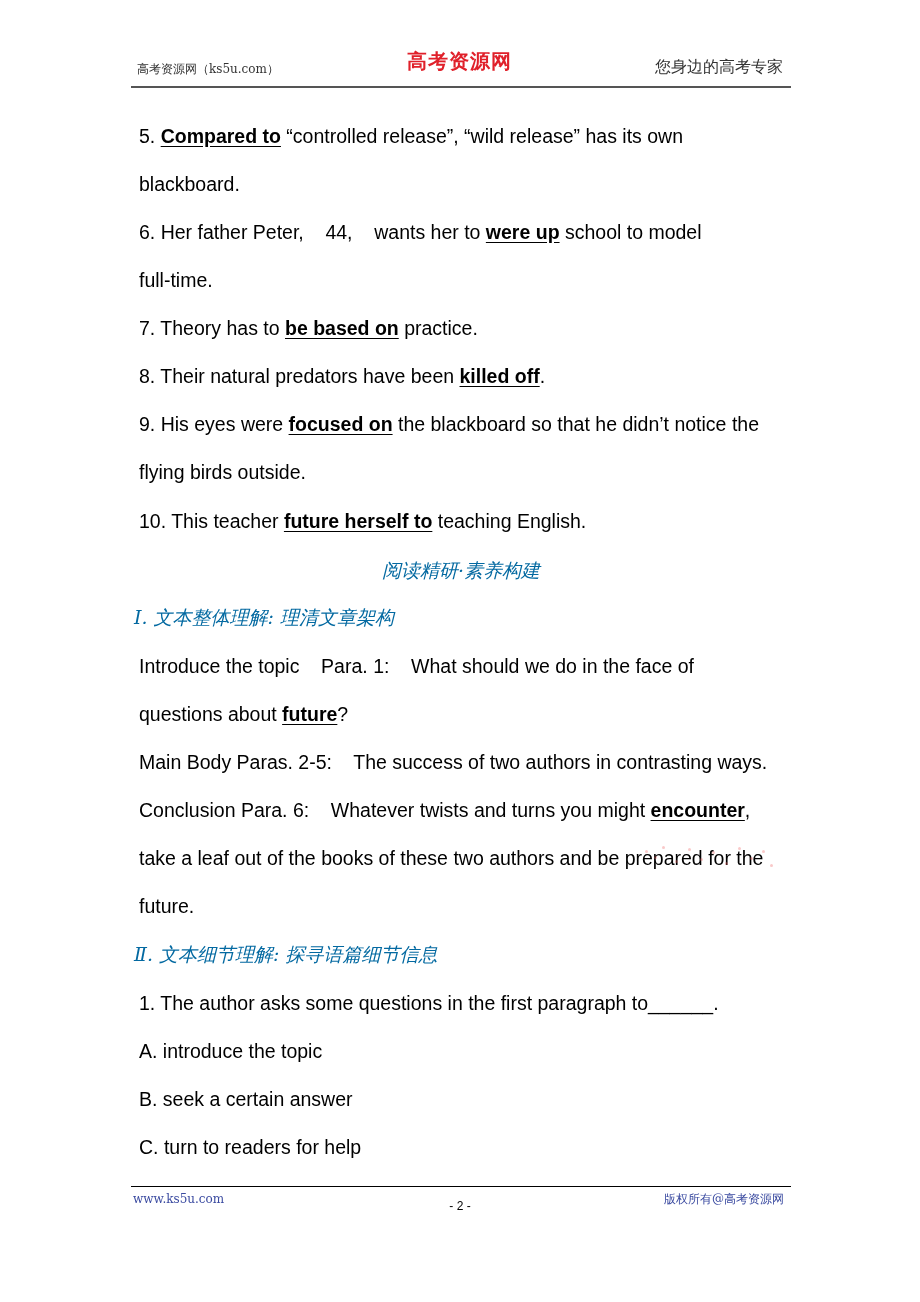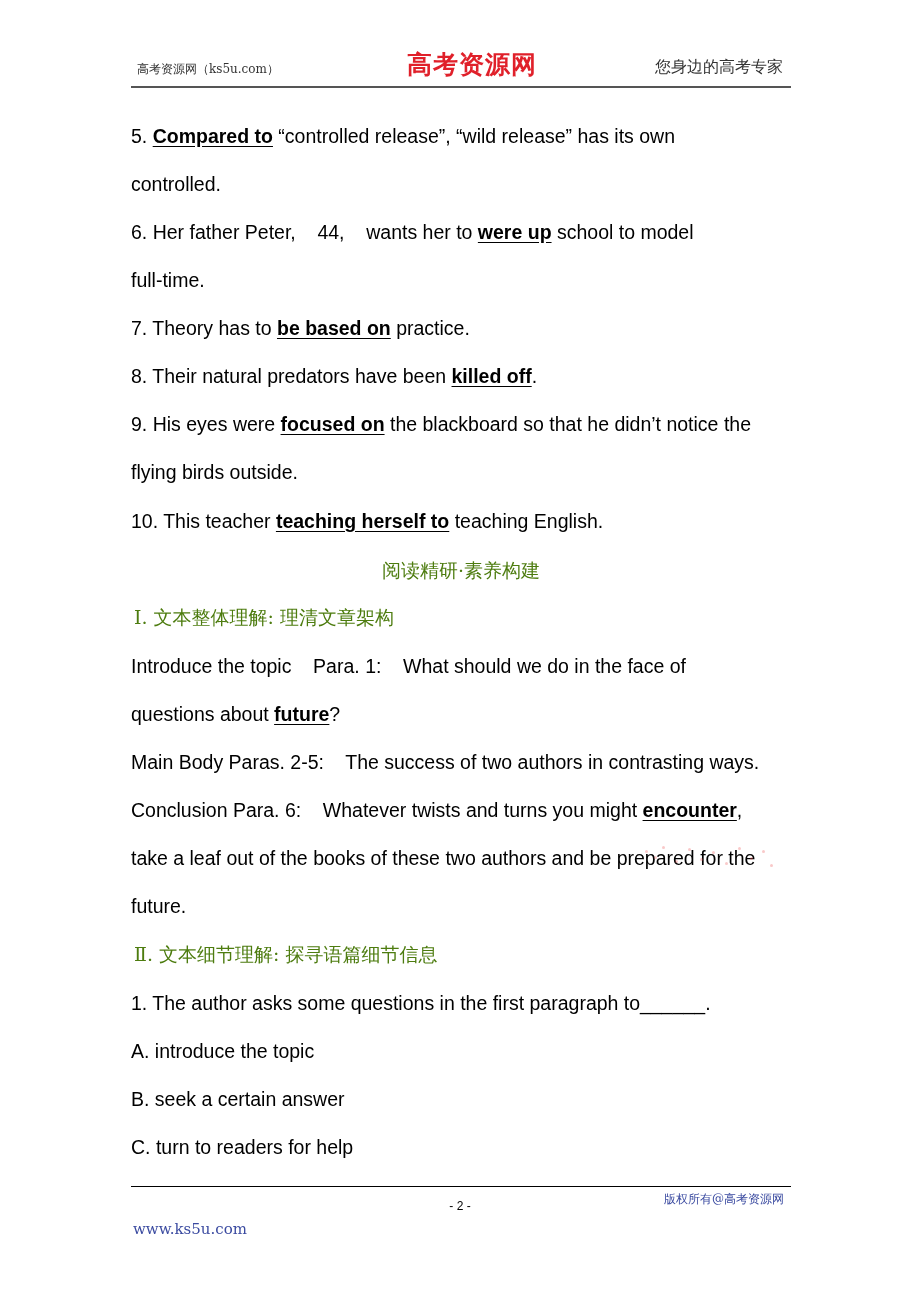--- a/index.html
+++ b/index.html
@@ -1,59 +1,59 @@
 <!DOCTYPE html>
 <html><head>
   <meta charset="utf-8">
   <style>
     html, body { margin: 0; padding: 0; background: #ffffff; }
     body { width: 920px; height: 1302px; position: relative; overflow: hidden; font-family: "Liberation Sans", sans-serif; color: #000; }
     .page { position: absolute; left: 0; top: 0; width: 920px; height: 1302px; }
     .hdr { position: absolute; left: 131px; top: 48px; width: 660px; height: 34px; }
     .hdr-left { position: absolute; left: 6px; bottom: 4px; font-family: "DejaVu Serif", serif; font-size: 12px; color: #333; }
-    .hdr-center { position: absolute; left: 276px; top: 0px; font-family: "DejaVu Serif", serif; font-size: 25px; font-weight: bold; color: #e0202a; letter-spacing: 1px; }
+    .hdr-center { position: absolute; left: 276px; top: 0px; font-family: "DejaVu Serif", serif; font-size: 20px; font-weight: bold; color: #e0202a; letter-spacing: 1px; }
     .hdr-right { position: absolute; right: 8px; bottom: 4px; font-family: "DejaVu Serif", serif; font-size: 16px; color: #333; }
     .hdr-rule { position: absolute; left: 131px; top: 86px; width: 660px; height: 2px; background: #555; }
-    .line { position: absolute; left: 131px; font-family: "Liberation Sans", sans-serif; font-size: 19.5px; line-height: 24px; white-space: pre; }
+    .line { position: absolute; left: 139px; font-family: "Liberation Sans", sans-serif; font-size: 19.5px; line-height: 24px; white-space: pre; }
     .line b { font-weight: bold; text-decoration: underline; text-underline-offset: 3px; }
-    .cn { font-family: "DejaVu Serif", serif; font-size: 19px; color: #4d7c0f; }
+    .cn { font-family: "DejaVu Serif", serif; font-size: 19px; color: #0369a1; font-style: italic; }
     .center { position: absolute; left: 131px; width: 660px; text-align: center; }
     .watermark { position: absolute; left: 640px; top: 842px; width: 135px; height: 30px; opacity: 0.35; }
     .watermark span { position: absolute; width: 3px; height: 3px; background: #e66; border-radius: 50%; }
     .ftr-rule { position: absolute; left: 131px; top: 1186px; width: 660px; height: 1px; background: #000; }
-    .ftr-left { position: absolute; left: 133px; top: 1192px; font-family: "DejaVu Serif", serif; font-size: 15px; color: #3a4aa0; margin-top: 28px; }
+    .ftr-left { position: absolute; left: 133px; top: 1192px; font-family: "DejaVu Serif", serif; font-size: 12px; color: #3a4aa0; }
     .ftr-center { position: absolute; left: 0; width: 920px; top: 1199px; text-align: center; font-size: 12px; }
     .ftr-right { position: absolute; right: 136px; top: 1191px; font-family: "DejaVu Serif", serif; font-size: 12px; color: #3a4aa0; }
   </style>
 </head>
 <body>
 
 <div class="page">
 
   <div class="hdr">
     <span class="hdr-left">高考资源网（ks5u.com）</span>
     <span class="hdr-center">高考资源网</span>
     <span class="hdr-right">您身边的高考专家</span>
   </div>
   <div class="hdr-rule"></div>
 
   <div class="line" style="top:124px"><span>5. </span><b>Compared to</b><span> “controlled release”, “wild release” has its own</span></div>
-  <div class="line" style="top:172px">controlled.</div>
+  <div class="line" style="top:172px">blackboard.</div>
 
   <div class="line" style="top:220px"><span>6. </span><span>Her father Peter,    44,    wants her to </span><b>were up</b><span> school to model</span></div>
   <div class="line" style="top:268px">full-time.</div>
 
   <div class="line" style="top:316px"><span>7. </span><span>Theory has to </span><b>be based on</b><span> practice.</span></div>
 
   <div class="line" style="top:364px"><span>8. </span><span>Their natural predators have been </span><b>killed off</b><span>.</span></div>
 
   <div class="line" style="top:412px"><span>9. </span><span>His eyes were </span><b>focused on</b><span> the blackboard so that he didn’t notice the</span></div>
   <div class="line" style="top:460px">flying birds outside.</div>
 
-  <div class="line" style="top:509px"><span>10. </span><span>This teacher </span><b>teaching herself to</b><span> teaching English.</span></div>
+  <div class="line" style="top:509px"><span>10. </span><span>This teacher </span><b>future herself to</b><span> teaching English.</span></div>
 
   <div class="center cn" style="top:557px; line-height:26px;">阅读精研·素养构建</div>
 
   <div class="line cn" style="top:605px; left:134px;">Ⅰ. 文本整体理解: 理清文章架构</div>
   <div class="line" style="top:654px">Introduce the topic    Para. 1:    What should we do in the face of</div>
   <div class="line" style="top:702px"><span>questions about </span><b>future</b><span>?</span></div>
   <div class="line" style="top:750px">Main Body Paras. 2-5:    The success of two authors in contrasting ways.</div>
   <div class="line" style="top:798px"><span>Conclusion Para. 6:    Whatever twists and turns you might </span><b>encounter</b><span>,</span></div>
   <div class="line" style="top:846px">take a leaf out of the books of these two authors and be prepared for the</div>
   <div class="line" style="top:894px">future.</div>

